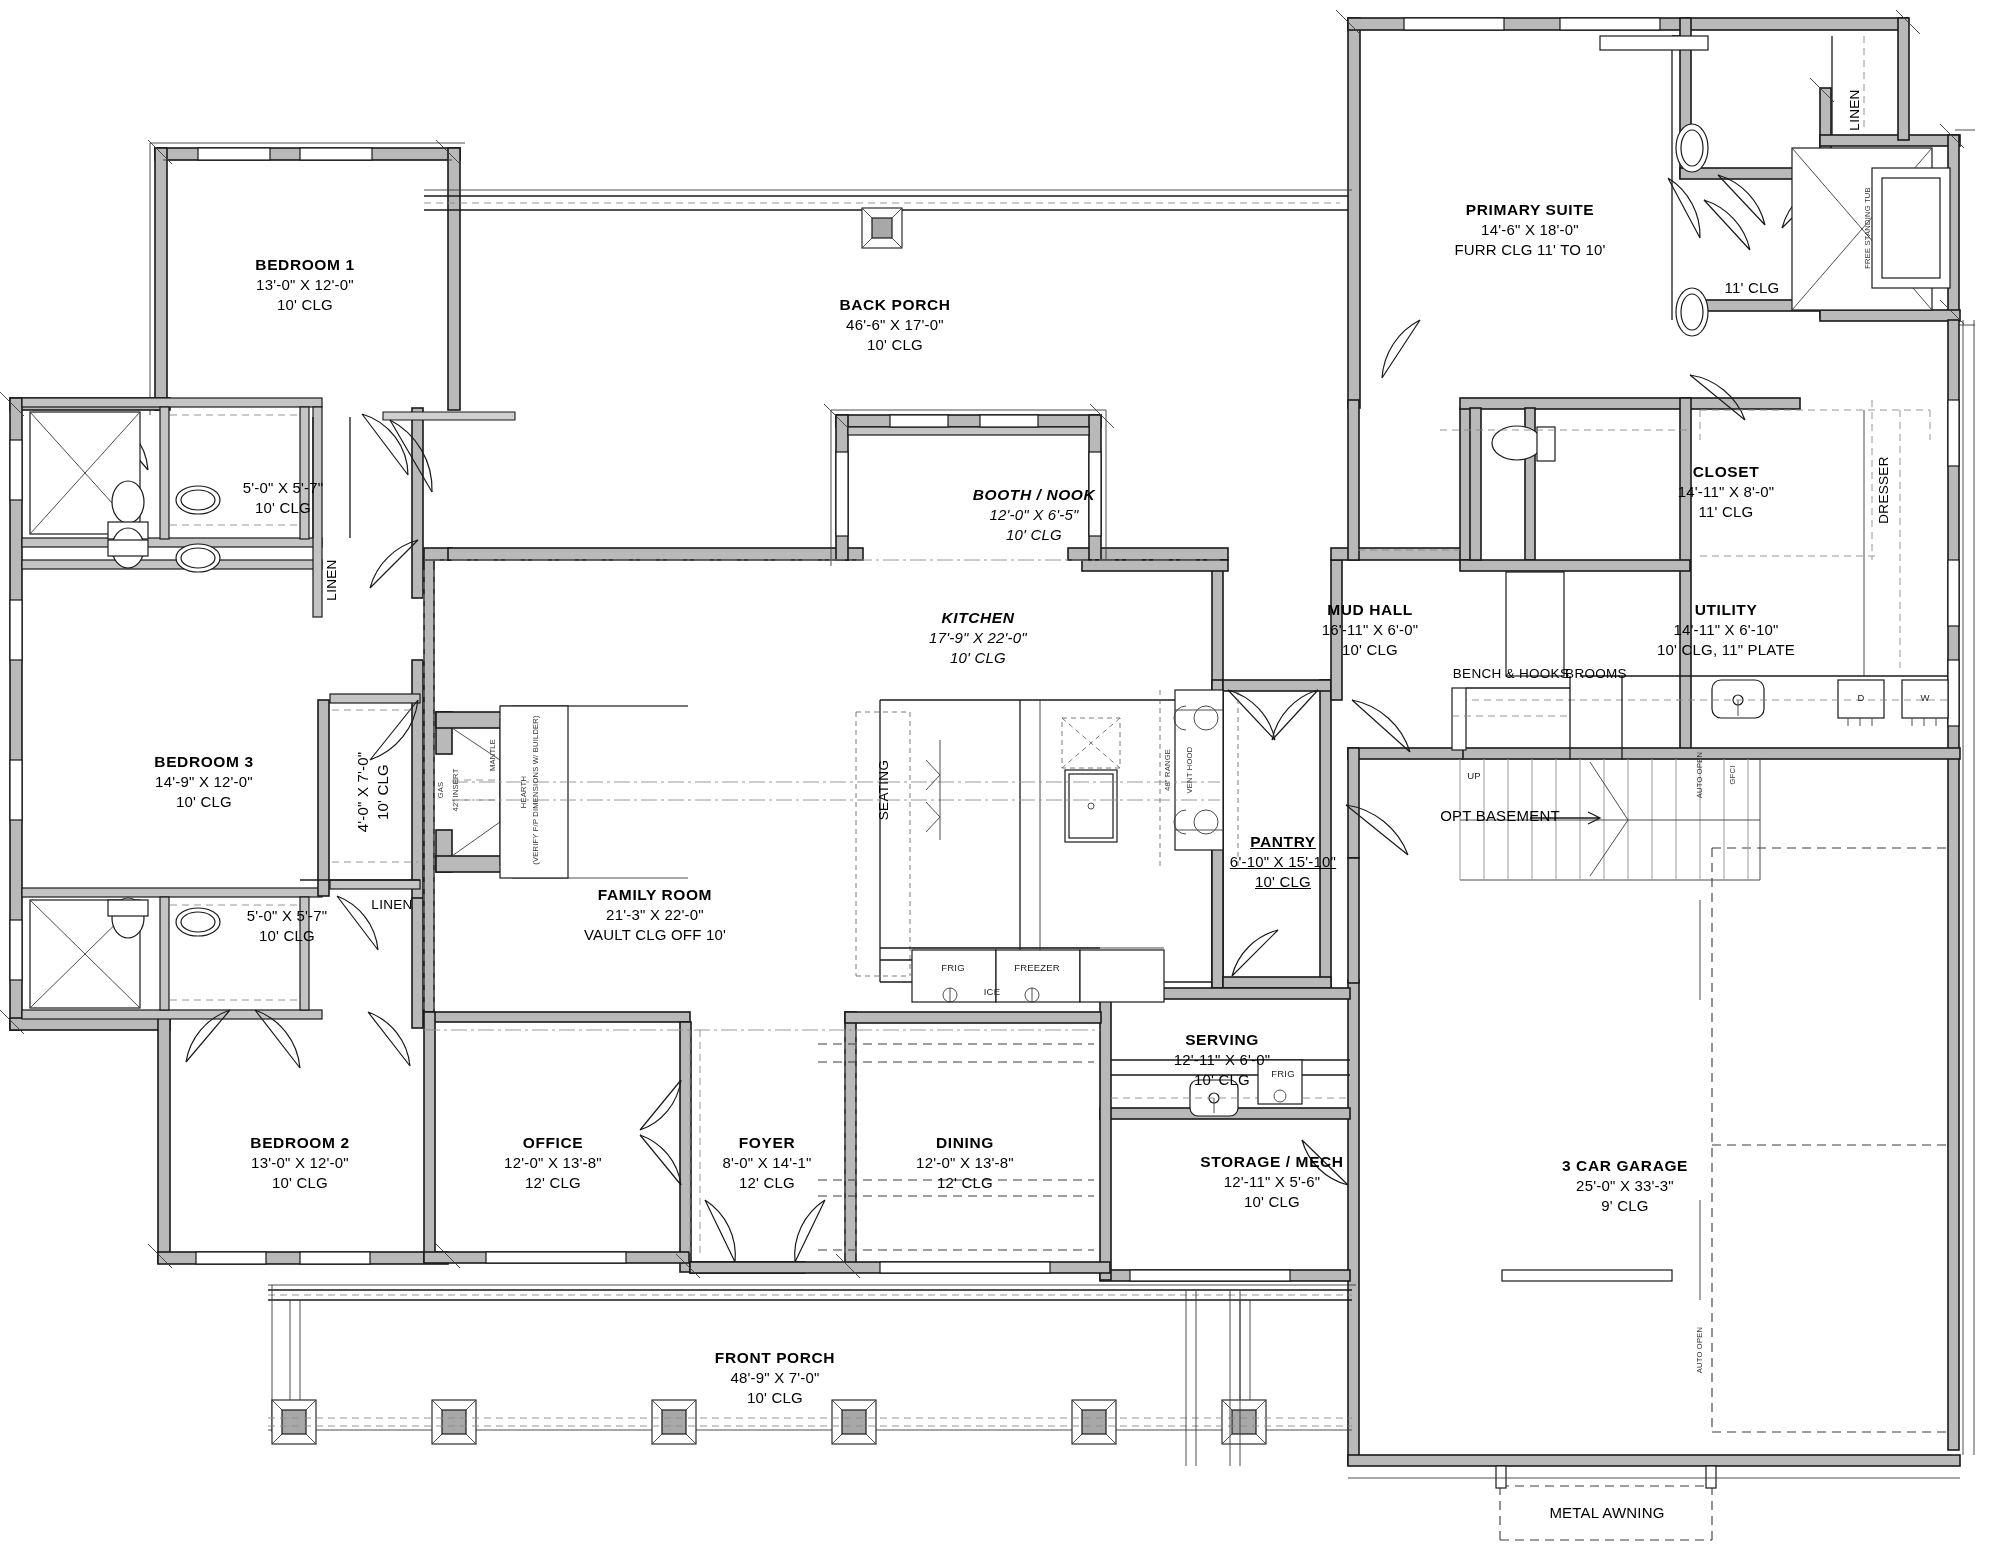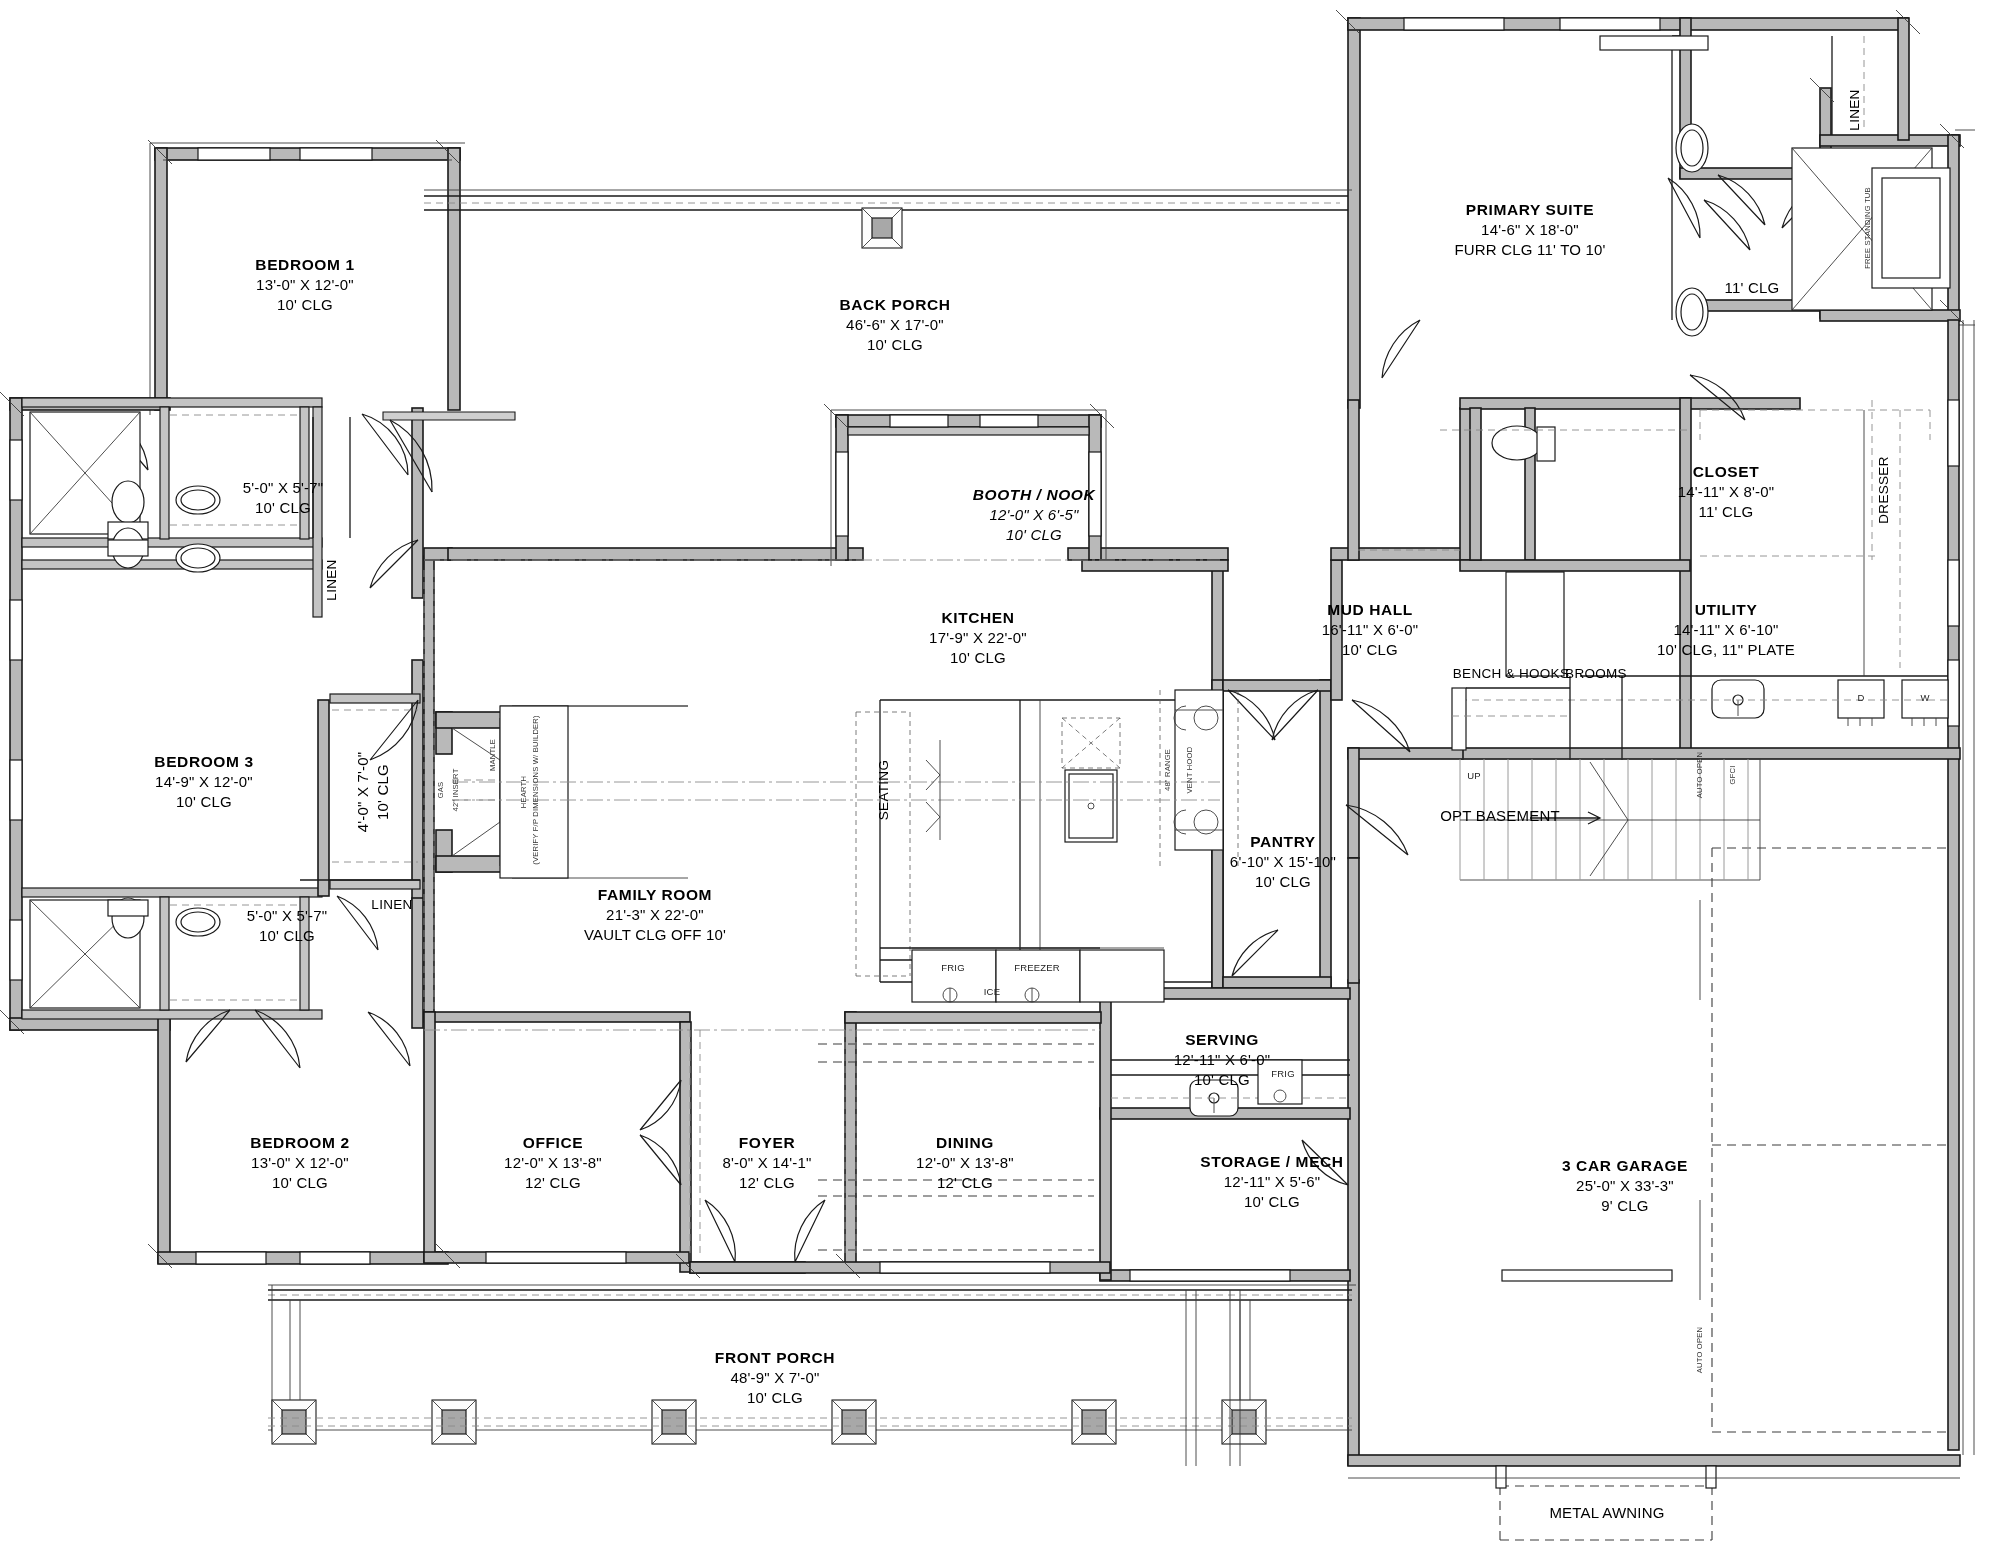--- a/index.html
+++ b/index.html
@@ -496,21 +496,21 @@
   <div class="rm-dim">12'-0" X 13'-8"</div>
   <div class="rm-sub">12' CLG</div>
 </div>
 
 <div class="lbl" style="left:655px;top:885px;transform:translate(-50%,0);">
   <div class="rm-name">FAMILY ROOM</div>
   <div class="rm-dim">21'-3" X 22'-0"</div>
   <div class="rm-sub">VAULT CLG OFF 10'</div>
 </div>
 
-<div class="lbl" style="left:978px;top:608px;transform:translate(-50%,0);">
+<div class="lbl" style="left:978px;top:608px;transform:translate(-50%,0);font-style:italic;">
   <div class="rm-name">KITCHEN</div>
   <div class="rm-dim">17'-9" X 22'-0"</div>
   <div class="rm-sub">10' CLG</div>
 </div>
 
 <div class="lbl" style="left:1034px;top:485px;transform:translate(-50%,0);font-style:italic;">
   <div class="rm-name">BOOTH / NOOK</div>
   <div class="rm-dim">12'-0" X 6'-5"</div>
   <div class="rm-sub">10' CLG</div>
 </div>
@@ -520,21 +520,21 @@
   <div class="rm-dim">46'-6" X 17'-0"</div>
   <div class="rm-sub">10' CLG</div>
 </div>
 
 <div class="lbl" style="left:775px;top:1348px;transform:translate(-50%,0);">
   <div class="rm-name">FRONT PORCH</div>
   <div class="rm-dim">48'-9" X 7'-0"</div>
   <div class="rm-sub">10' CLG</div>
 </div>
 
-<div class="lbl" style="left:1283px;top:832px;transform:translate(-50%,0);">
+<div class="lbl" style="left:1283px;top:832px;transform:translate(-50%,0);text-decoration:underline;">
   <div class="rm-name">PANTRY</div>
   <div class="rm-dim">6'-10" X 15'-10"</div>
   <div class="rm-sub">10' CLG</div>
 </div>
 
 <div class="lbl" style="left:1222px;top:1030px;transform:translate(-50%,0);">
   <div class="rm-name">SERVING</div>
   <div class="rm-dim">12'-11" X 6'-0"</div>
   <div class="rm-sub">10' CLG</div>
 </div>

